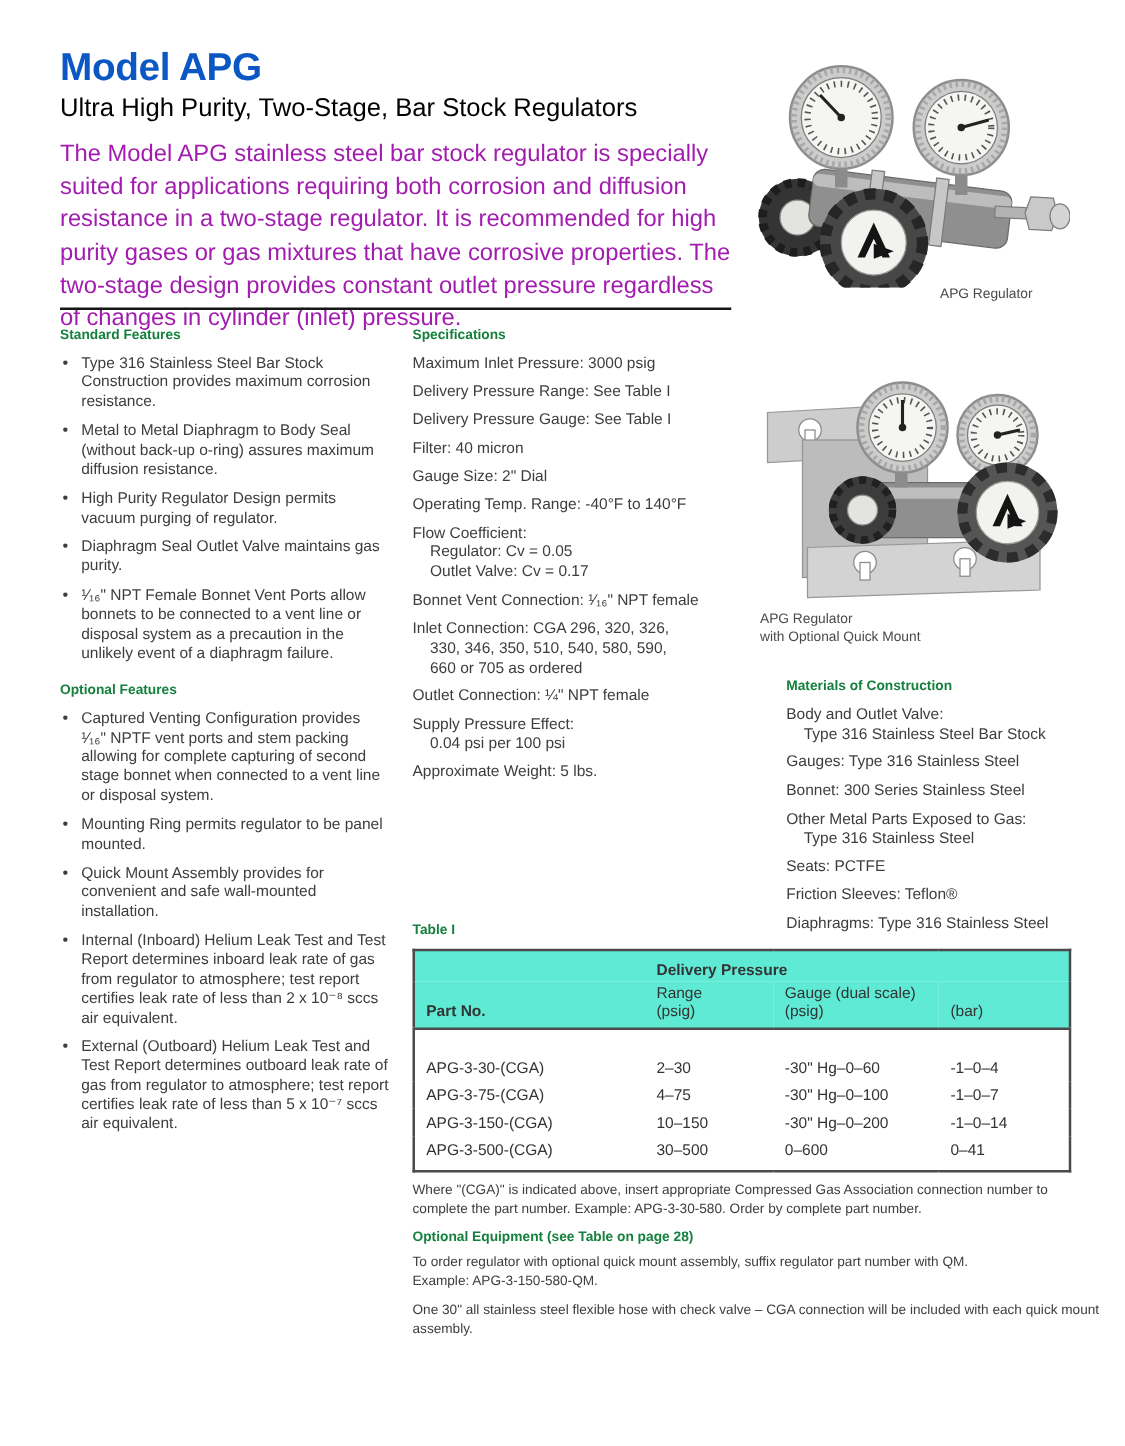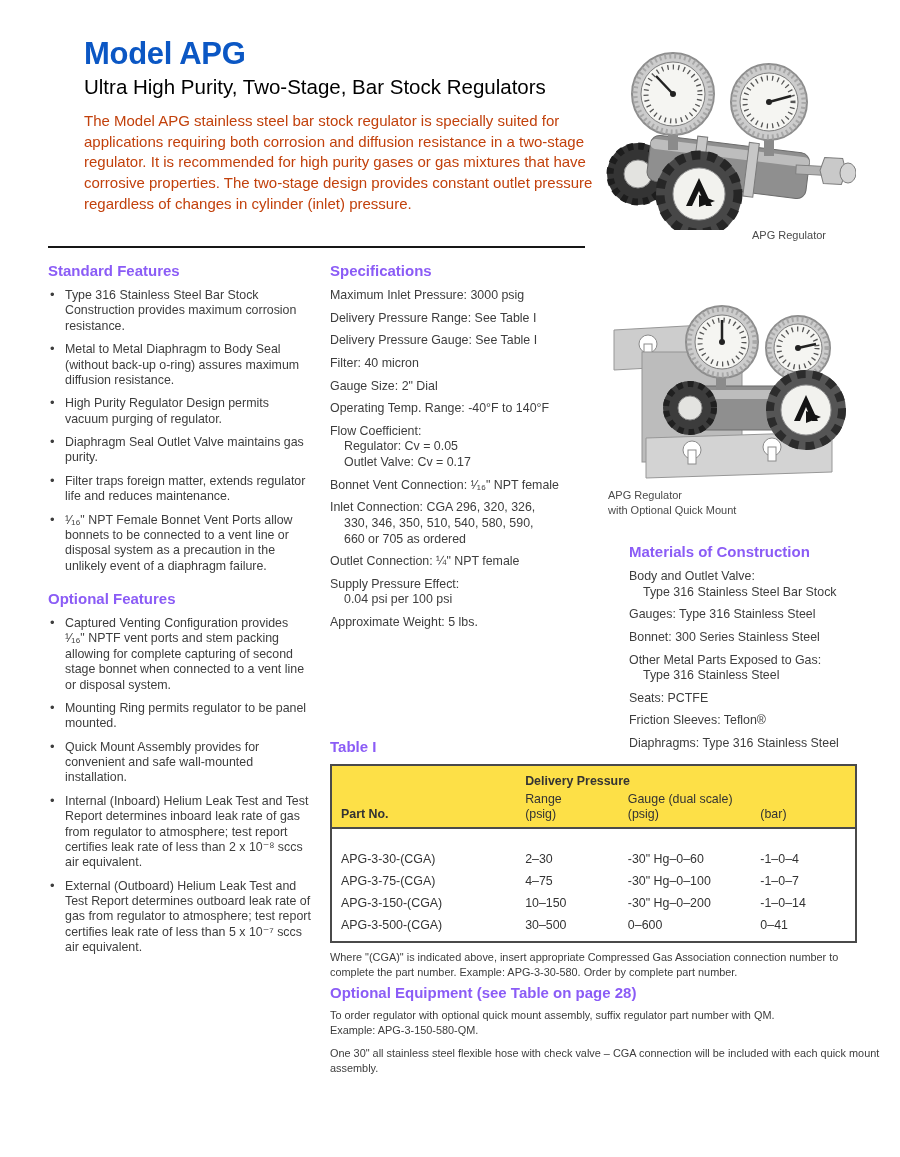--- a/index.html
+++ b/index.html
@@ -1,55 +1,55 @@
 <!DOCTYPE html>
 <html><head>
 <meta charset="utf-8">
 <style>
   * { box-sizing: border-box; margin: 0; padding: 0; }
   html,body { background:#ffffff; }
   body { font-family: "Liberation Sans", "DejaVu Sans", sans-serif; color:#3d3d3d; }
   .page { position:relative; width:900px; height:1157px; background:#fff; overflow:hidden; }
 
   
-  .header { position:absolute; left:48px; top:36px; width:540px;margin-left:36px; }
+  .header { position:absolute; left:48px; top:36px; width:540px; }
   .title { font-size:31px; font-weight:bold; color:#0b57c4; letter-spacing:-0.3px; }
   .subtitle { font-size:20.5px; font-weight:normal; color:#000000; margin-top:3px; }
-  .intro { font-size:15px; line-height:1.38; color:#c2410c; margin-top:12px; width:540px; }
+  .intro { font-size:19px; line-height:1.38; color:#a21caf; margin-top:12px; width:540px; }
 
   
   .rule { position:absolute; left:48px; top:246px; width:537px; height:2px; background:#161616; }
 
   
   .photo1 { position:absolute; left:598px; top:34px; width:258px; height:196px; }
   .photo1-caption { position:absolute; left:752px; top:229px; font-size:11px; color:#4a4a4a; }
   .photo2 { position:absolute; left:604px; top:290px; width:258px; height:192px; }
   .photo2-caption { position:absolute; left:608px; top:488px; font-size:11px; color:#4a4a4a; line-height:1.35; white-space:pre-line; }
 
   
   .col-left  { position:absolute; left:48px;  top:262px; width:263px; }
   .col-mid   { position:absolute; left:330px; top:262px; width:272px; }
   .col-right { position:absolute; left:629px; top:543px; width:280px; }
 
-  .sec-h { font-size:15px; font-weight:bold; color:#8b5cf6; margin-bottom:9px; }
+  .sec-h { font-size:11px; font-weight:bold; color:#15803d; margin-bottom:9px; }
   .sec-h.mt { margin-top:16px; }
 
   ul.features { list-style:none; }
   ul.features li { position:relative; padding-left:17px; margin-bottom:8px; font-size:12.4px; line-height:1.24; color:#3d3d3d; }
   ul.features li::before { content:"•"; position:absolute; left:2px; top:-1px; font-size:13px; color:#3d3d3d; }
 
   .spec { margin-bottom:7px; }
   .spec-main, .spec-sub { font-size:12.4px; line-height:1.26; color:#3d3d3d; }
   .spec-sub { padding-left:14px; }
   .spec-sub:empty { display:none; }
 
   
   .table-block { position:absolute; left:330px; top:738px; width:528px; }
   table.t1 { border-collapse:collapse; width:527px; margin-top:9px; border:2px solid #4a4a4a; }
-  table.t1 thead { background:#fde047; }
+  table.t1 thead { background:#5eead4; }
   table.t1 thead tr.t-sub th { border-bottom:2px solid #4a4a4a; }
   table.t1 th, table.t1 td { text-align:left; font-size:12.4px; color:#333; font-weight:normal; padding:2px 9px; }
   table.t1 thead th { vertical-align:bottom; }
   table.t1 th.bold { font-weight:bold; }
   table.t1 tr.t-top th { padding-top:8px; }
   table.t1 tr.t-sub th { white-space:pre-line; line-height:1.2; padding-bottom:5px; padding-top:2px; }
   table.t1 tbody td { padding-top:4px; padding-bottom:4px; }
   table.t1 tbody tr:first-child td { padding-top:23px; }
   table.t1 tbody tr:last-child td { padding-bottom:9px; }
   .w1 { width:186px; } .w2 { width:103px; } .w3 { width:133px; } .w4 { width:105px; }
@@ -184,21 +184,20 @@
   <div class="photo2-caption">APG Regulator
 with Optional Quick Mount</div>
 
   <div class="col-left">
     <div class="sec-h">Standard Features</div>
     <ul class="features">
       <li>Type 316 Stainless Steel Bar Stock Construction provides maximum corrosion resistance.</li>
       <li>Metal to Metal Diaphragm to Body Seal (without back-up o-ring) assures maximum diffusion resistance.</li>
       <li>High Purity Regulator Design permits vacuum purging of regulator.</li>
       <li>Diaphragm Seal Outlet Valve maintains gas purity.</li>
-      <li>Filter traps foreign matter, extends regulator life and reduces maintenance.</li>
       <li>¹⁄₁₆" NPT Female Bonnet Vent Ports allow bonnets to be connected to a vent line or disposal system as a precaution in the unlikely event of a diaphragm failure.</li>
     </ul>
     <div class="sec-h mt">Optional Features</div>
     <ul class="features">
       <li>Captured Venting Configuration provides ¹⁄₁₆" NPTF vent ports and stem packing allowing for complete capturing of second stage bonnet when connected to a vent line or disposal system.</li>
       <li>Mounting Ring permits regulator to be panel mounted.</li>
       <li>Quick Mount Assembly provides for convenient and safe wall-mounted installation.</li>
       <li>Internal (Inboard) Helium Leak Test and Test Report determines inboard leak rate of gas from regulator to atmosphere; test report certifies leak rate of less than 2 x 10⁻⁸ sccs air equivalent.</li>
       <li>External (Outboard) Helium Leak Test and Test Report determines outboard leak rate of gas from regulator to atmosphere; test report certifies leak rate of less than 5 x 10⁻⁷ sccs air equivalent.</li>
     </ul>

